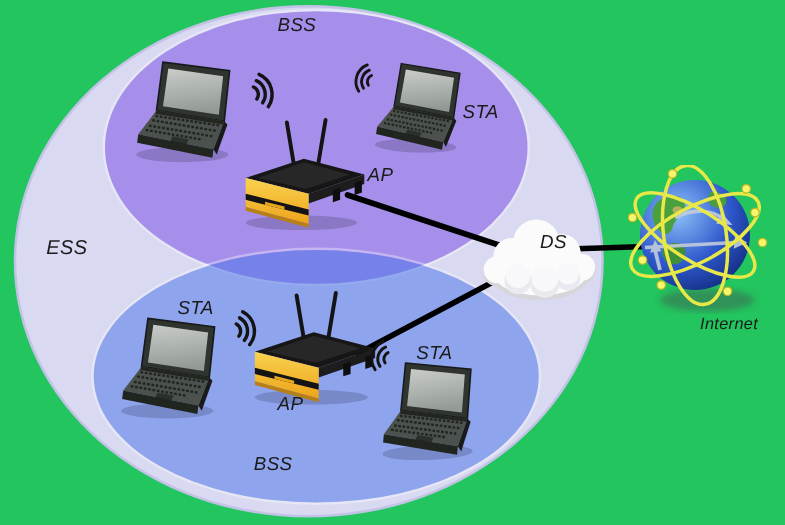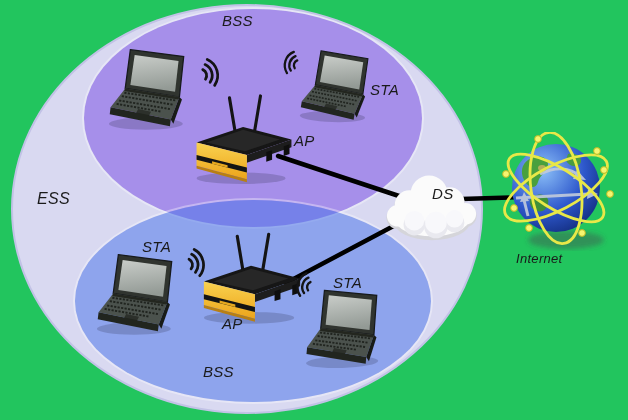--- a/index.html
+++ b/index.html
@@ -280,15 +280,15 @@
 
   <div class="label" style="left:222px;top:13px;">BSS</div>
   <div class="label" style="left:370px;top:82px;">STA</div>
   <div class="label" style="left:294px;top:133px;">AP</div>
   <div class="label label-ess" style="left:37px;top:191px;">ESS</div>
   <div class="label" style="left:142px;top:239px;">STA</div>
   <div class="label" style="left:222px;top:316px;">AP</div>
   <div class="label" style="left:333px;top:275px;">STA</div>
   <div class="label" style="left:203px;top:364px;">BSS</div>
   <div class="label" style="left:432px;top:186px;">DS</div>
-  <div class="label label-internet" style="left:516px;top:252px;">Internet</div>
+  <div class="label label-internet" style="left:560px;top:252px;">Internet</div>
 
 </div>
 
 </body></html>

